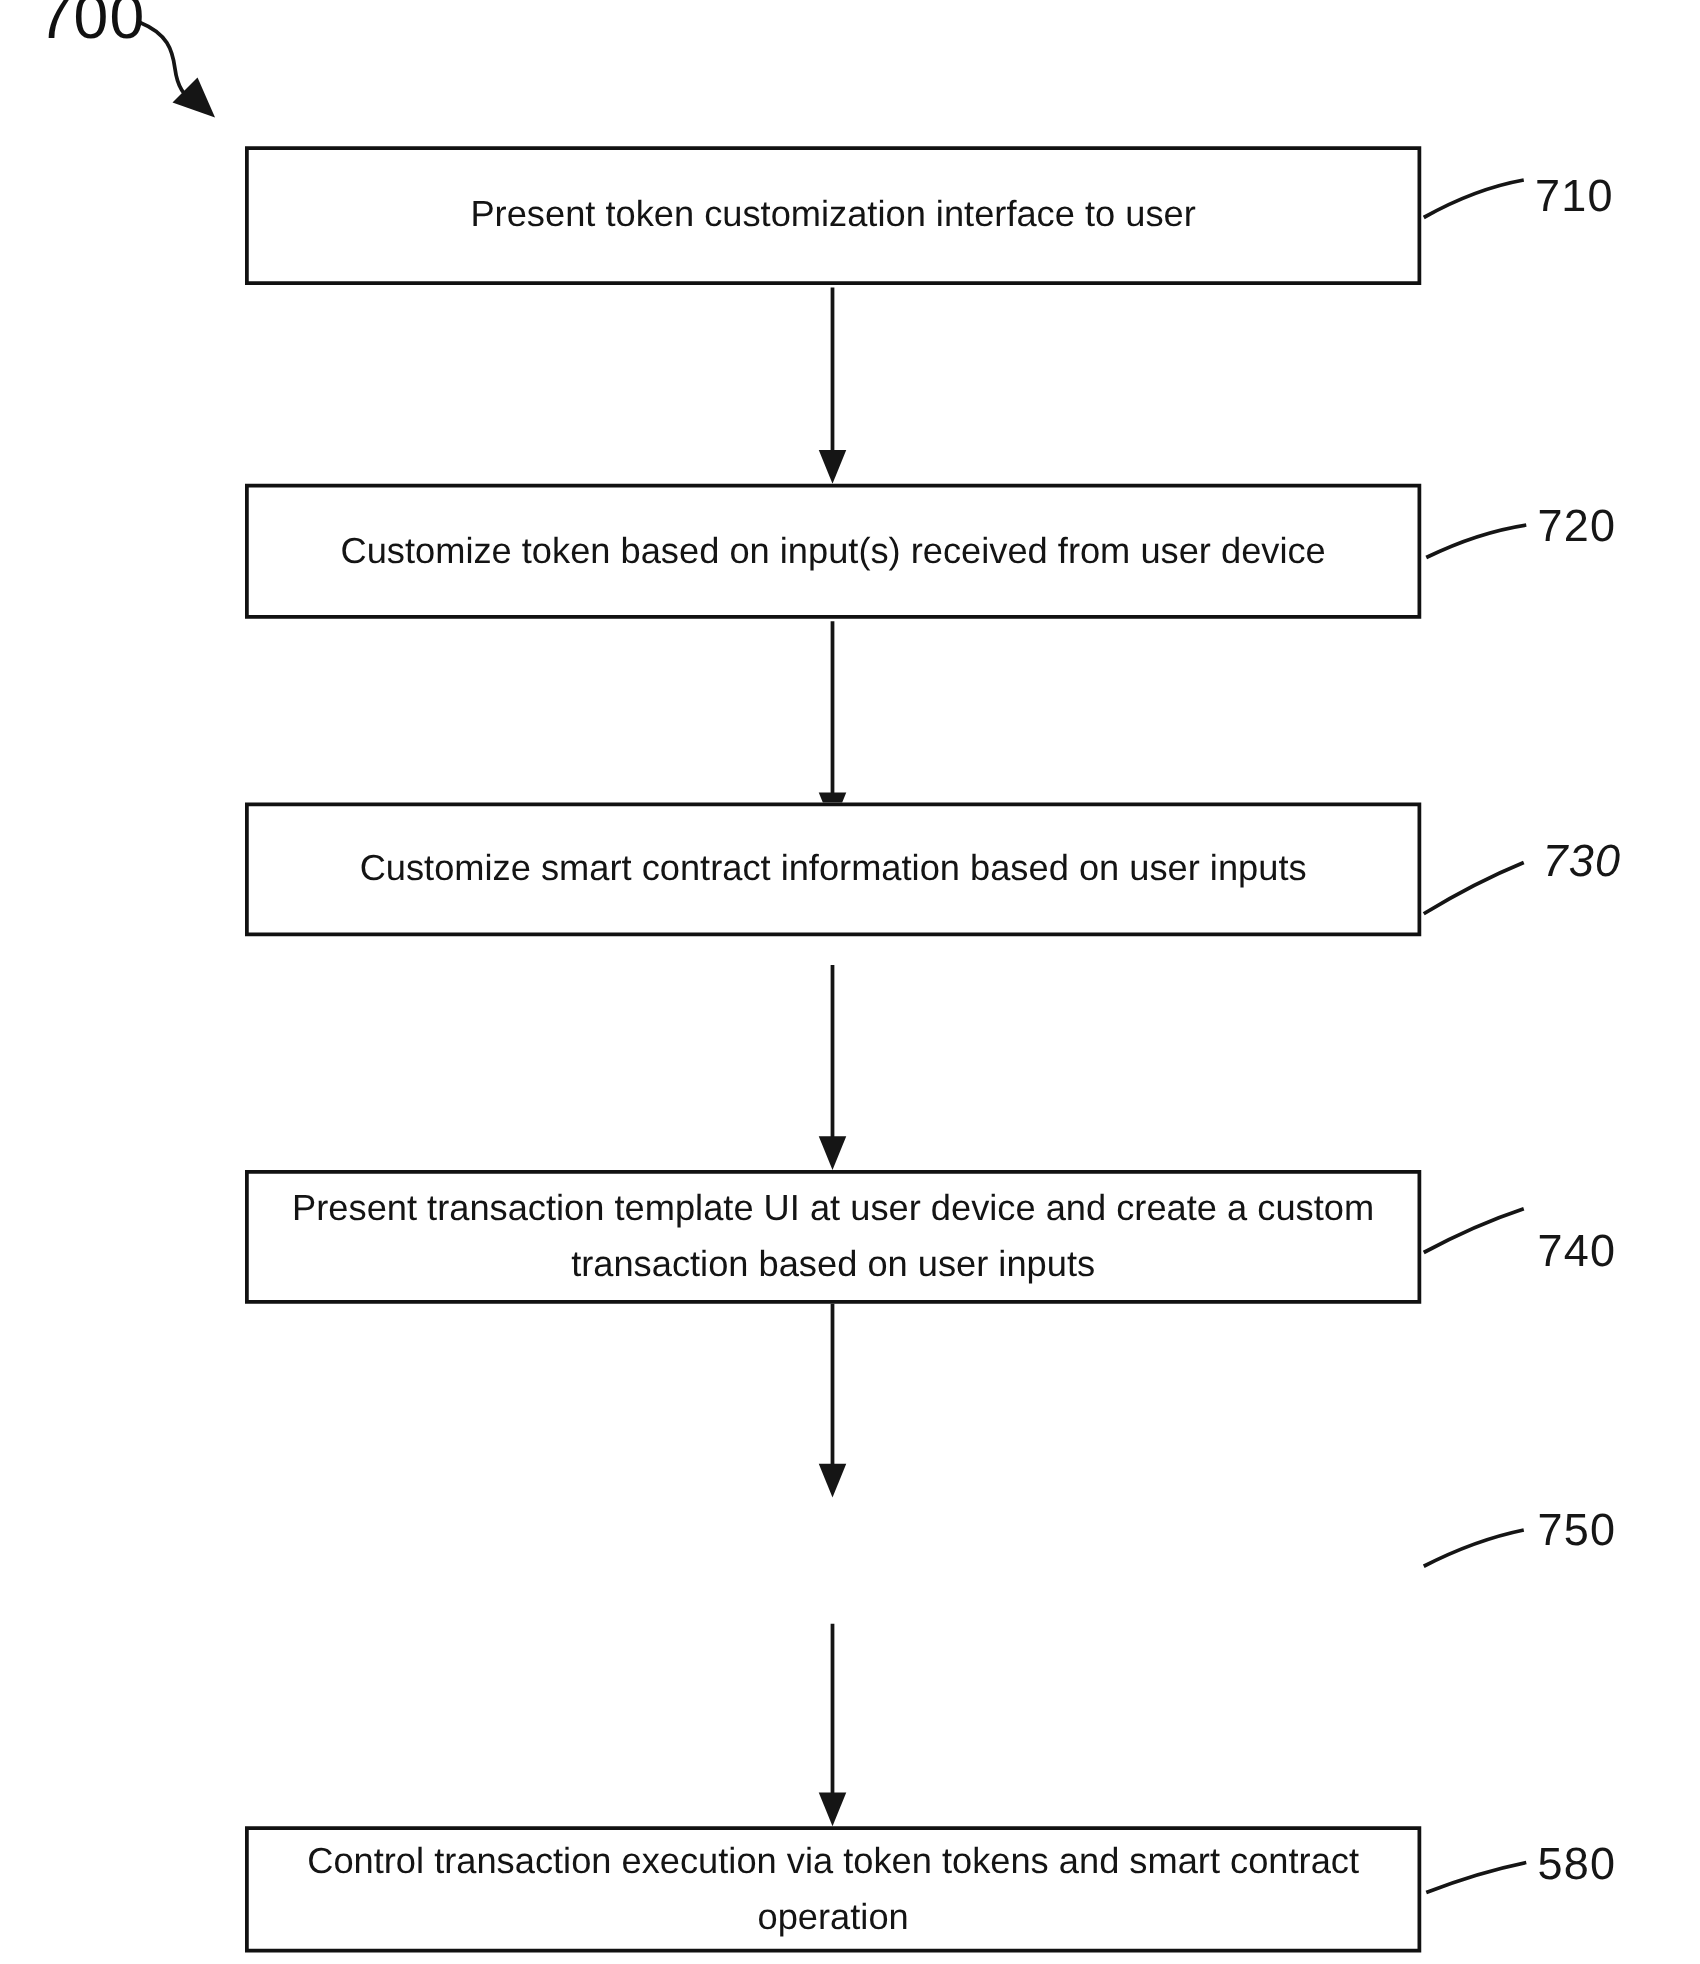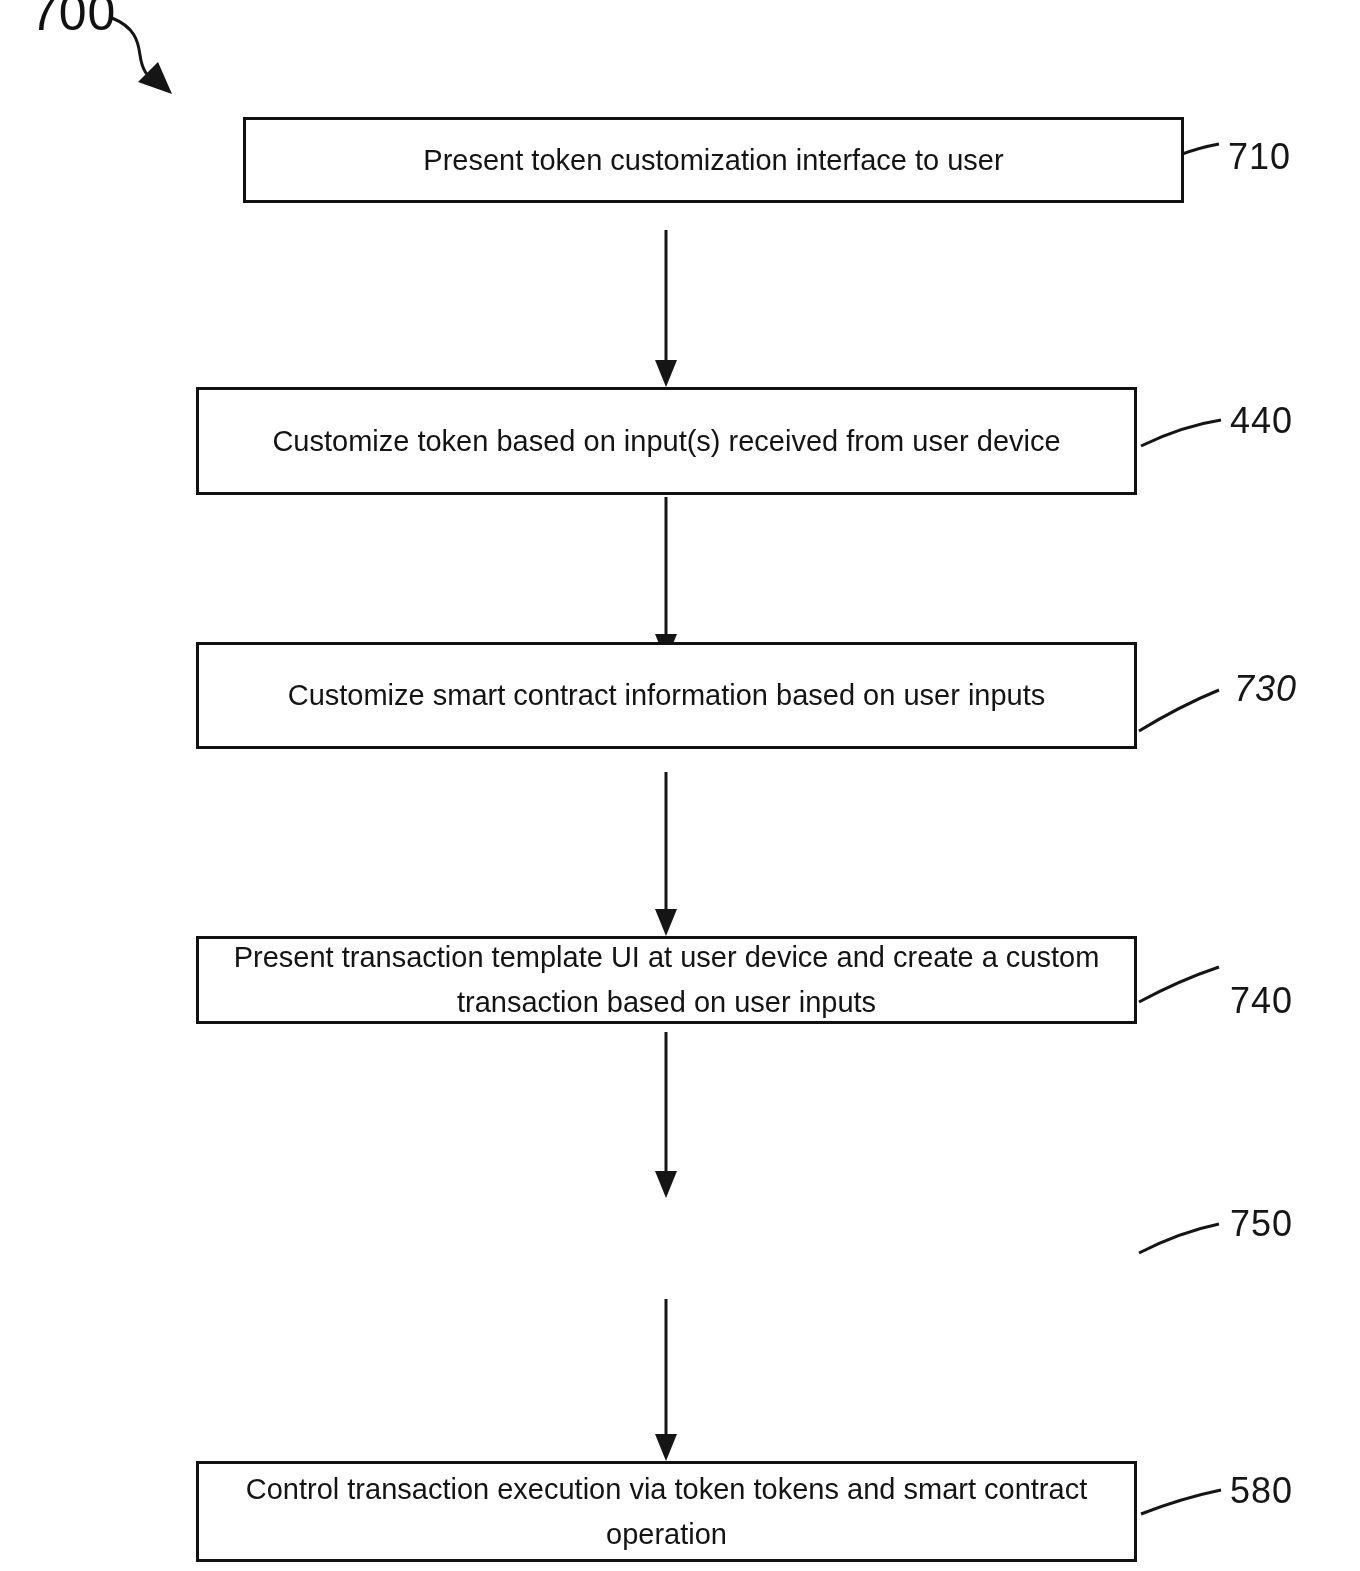--- a/index.html
+++ b/index.html
@@ -101,41 +101,41 @@
     <path class="stroke" d="M 1139 174 Q 1180 151 1219 144"></path>
     <path class="stroke" d="M 1141 446 Q 1182 426 1221 420"></path>
     <path class="stroke" d="M 1139 731 Q 1180 706 1219 690"></path>
     <path class="stroke" d="M 1139 1002 Q 1180 980 1219 967"></path>
     <path class="stroke" d="M 1139 1253 Q 1180 1232 1219 1224"></path>
     <path class="stroke" d="M 1141 1514 Q 1182 1498 1221 1490"></path>
   </svg>
 
   <div class="fig-ref">700</div>
 
-  <div class="flow-box" style="top:117px; height:86px;margin-left:47px;">
+  <div class="flow-box" style="top:117px; height:111px;">
     <span>Present token customization interface to user</span>
   </div>
 
   <div class="flow-box" style="top:387px; height:108px;">
     <span>Customize token based on input(s) received from user device</span>
   </div>
 
   <div class="flow-box" style="top:642px; height:107px;">
     <span>Customize smart contract information based on user inputs</span>
   </div>
 
-  <div class="flow-box" style="top:936px; height:88px;">
+  <div class="flow-box" style="top:936px; height:107px;">
     <span>Present transaction template UI at user device and create a custom transaction based on user inputs</span>
   </div>
 
 
   <div class="flow-box" style="top:1461px; height:101px;">
     <span>Control transaction execution via token tokens and smart contract operation</span>
   </div>
 
   <div class="ref-num" style="left:1228px; top:136px;">710</div>
-  <div class="ref-num" style="left:1230px; top:400px;">440</div>
+  <div class="ref-num" style="left:1230px; top:400px;">720</div>
   <div class="ref-num" style="left:1234px; top:668px;font-style:italic;">730</div>
   <div class="ref-num" style="left:1230px; top:980px;">740</div>
   <div class="ref-num" style="left:1230px; top:1203px;">750</div>
   <div class="ref-num" style="left:1230px; top:1470px;">580</div>
 
 </div>
 
 </body></html>

